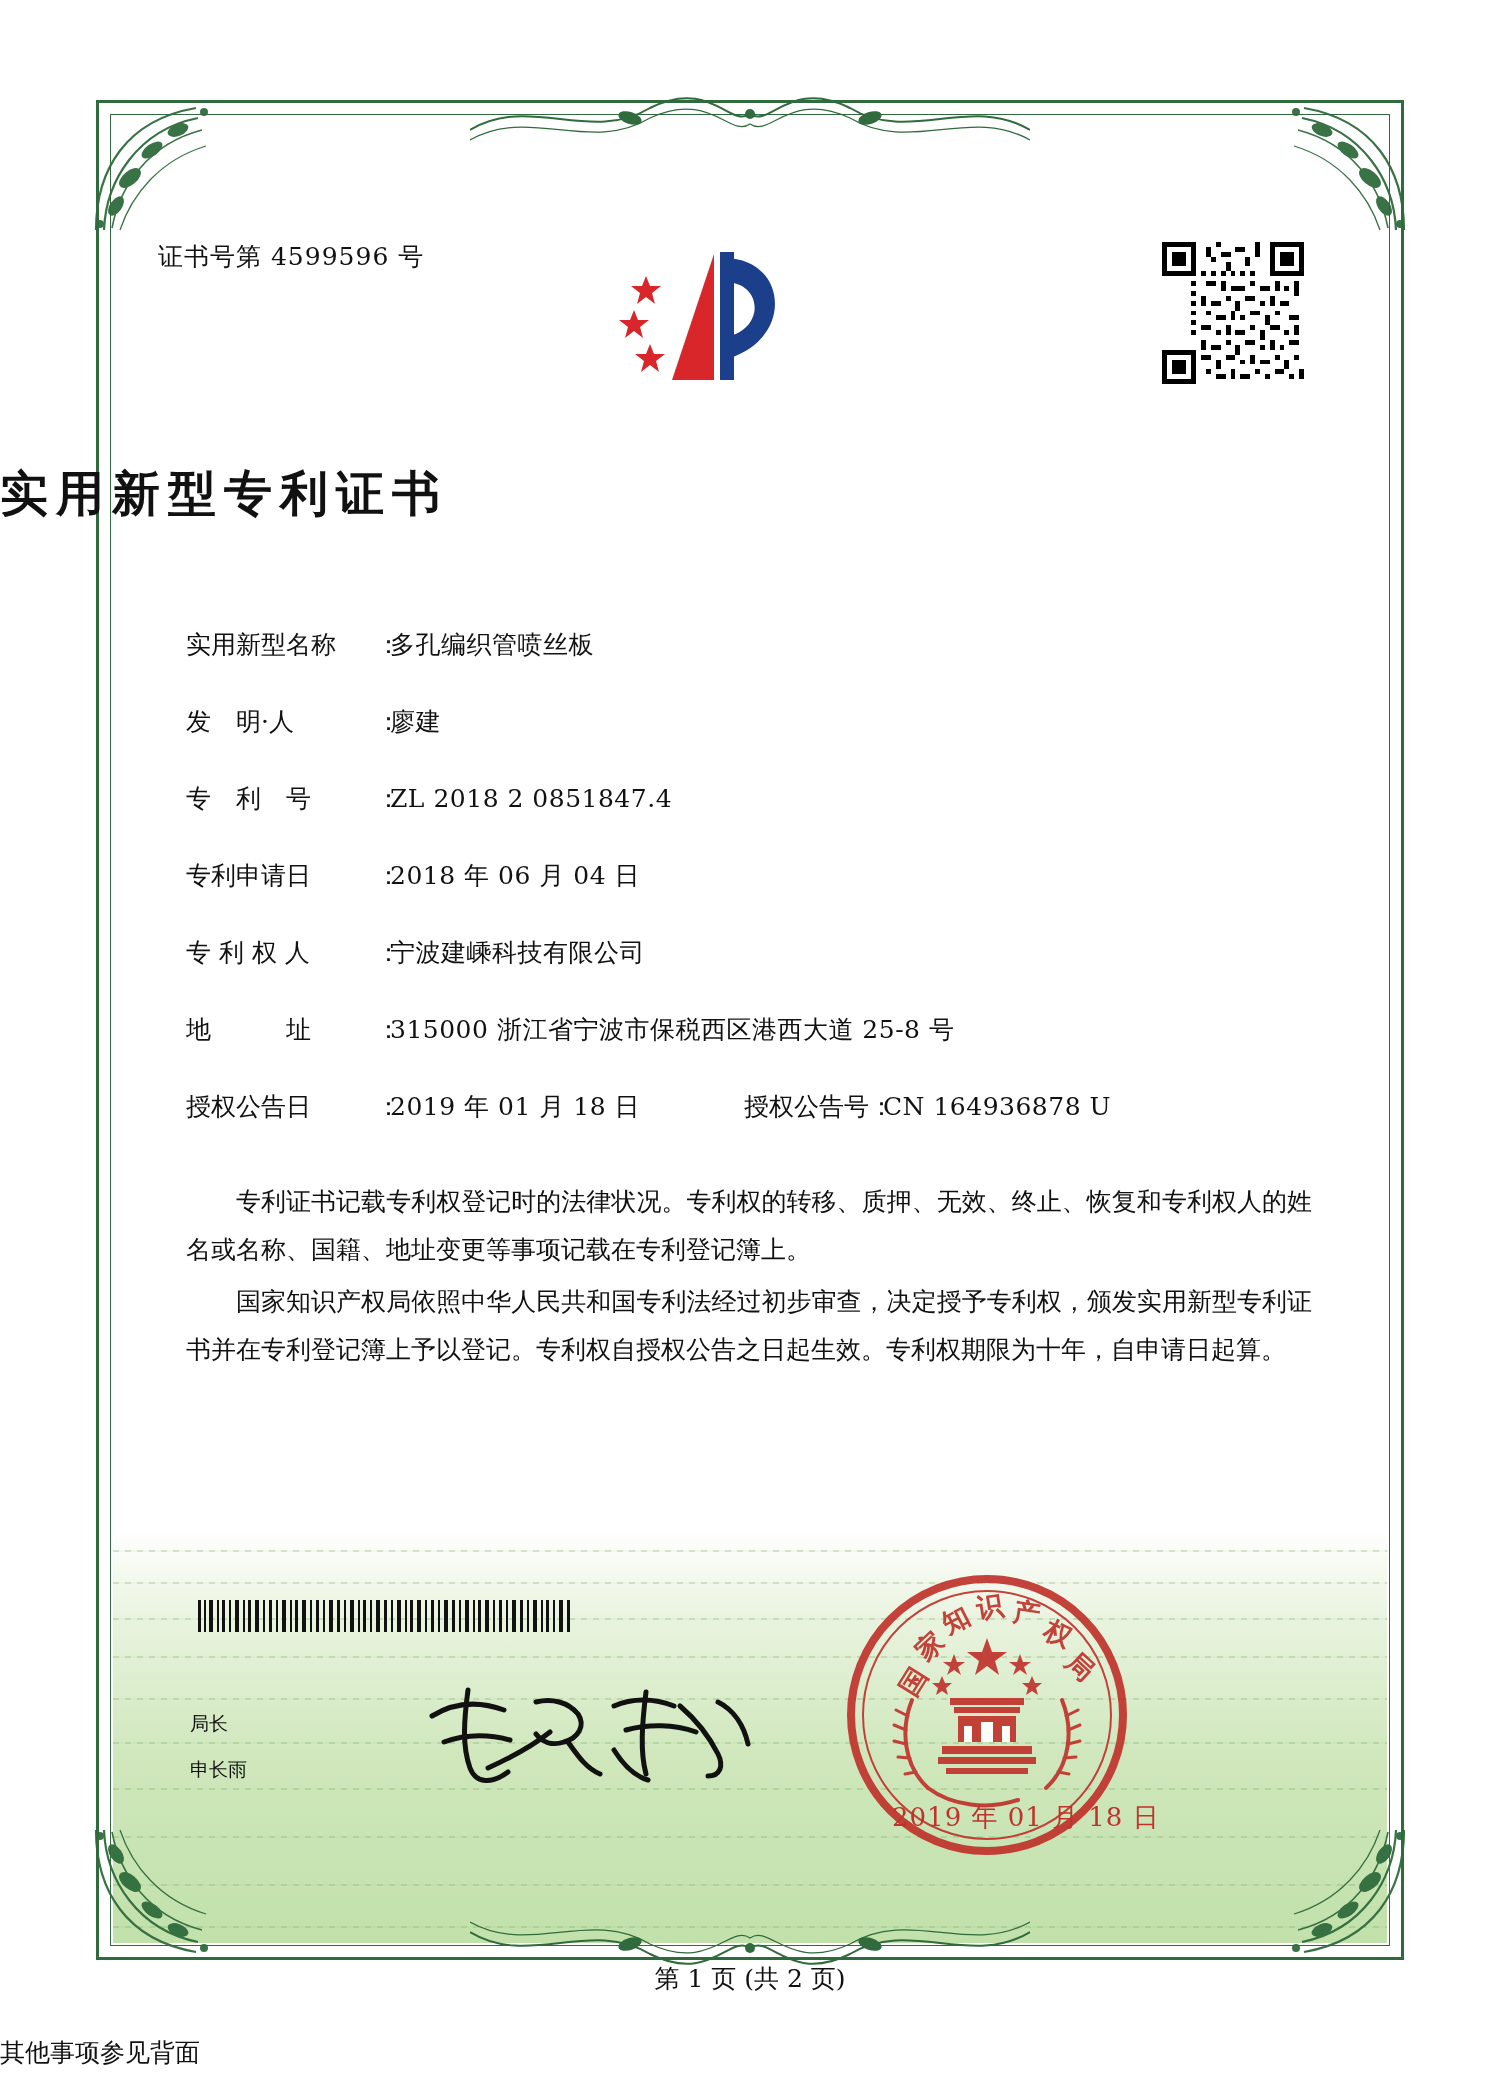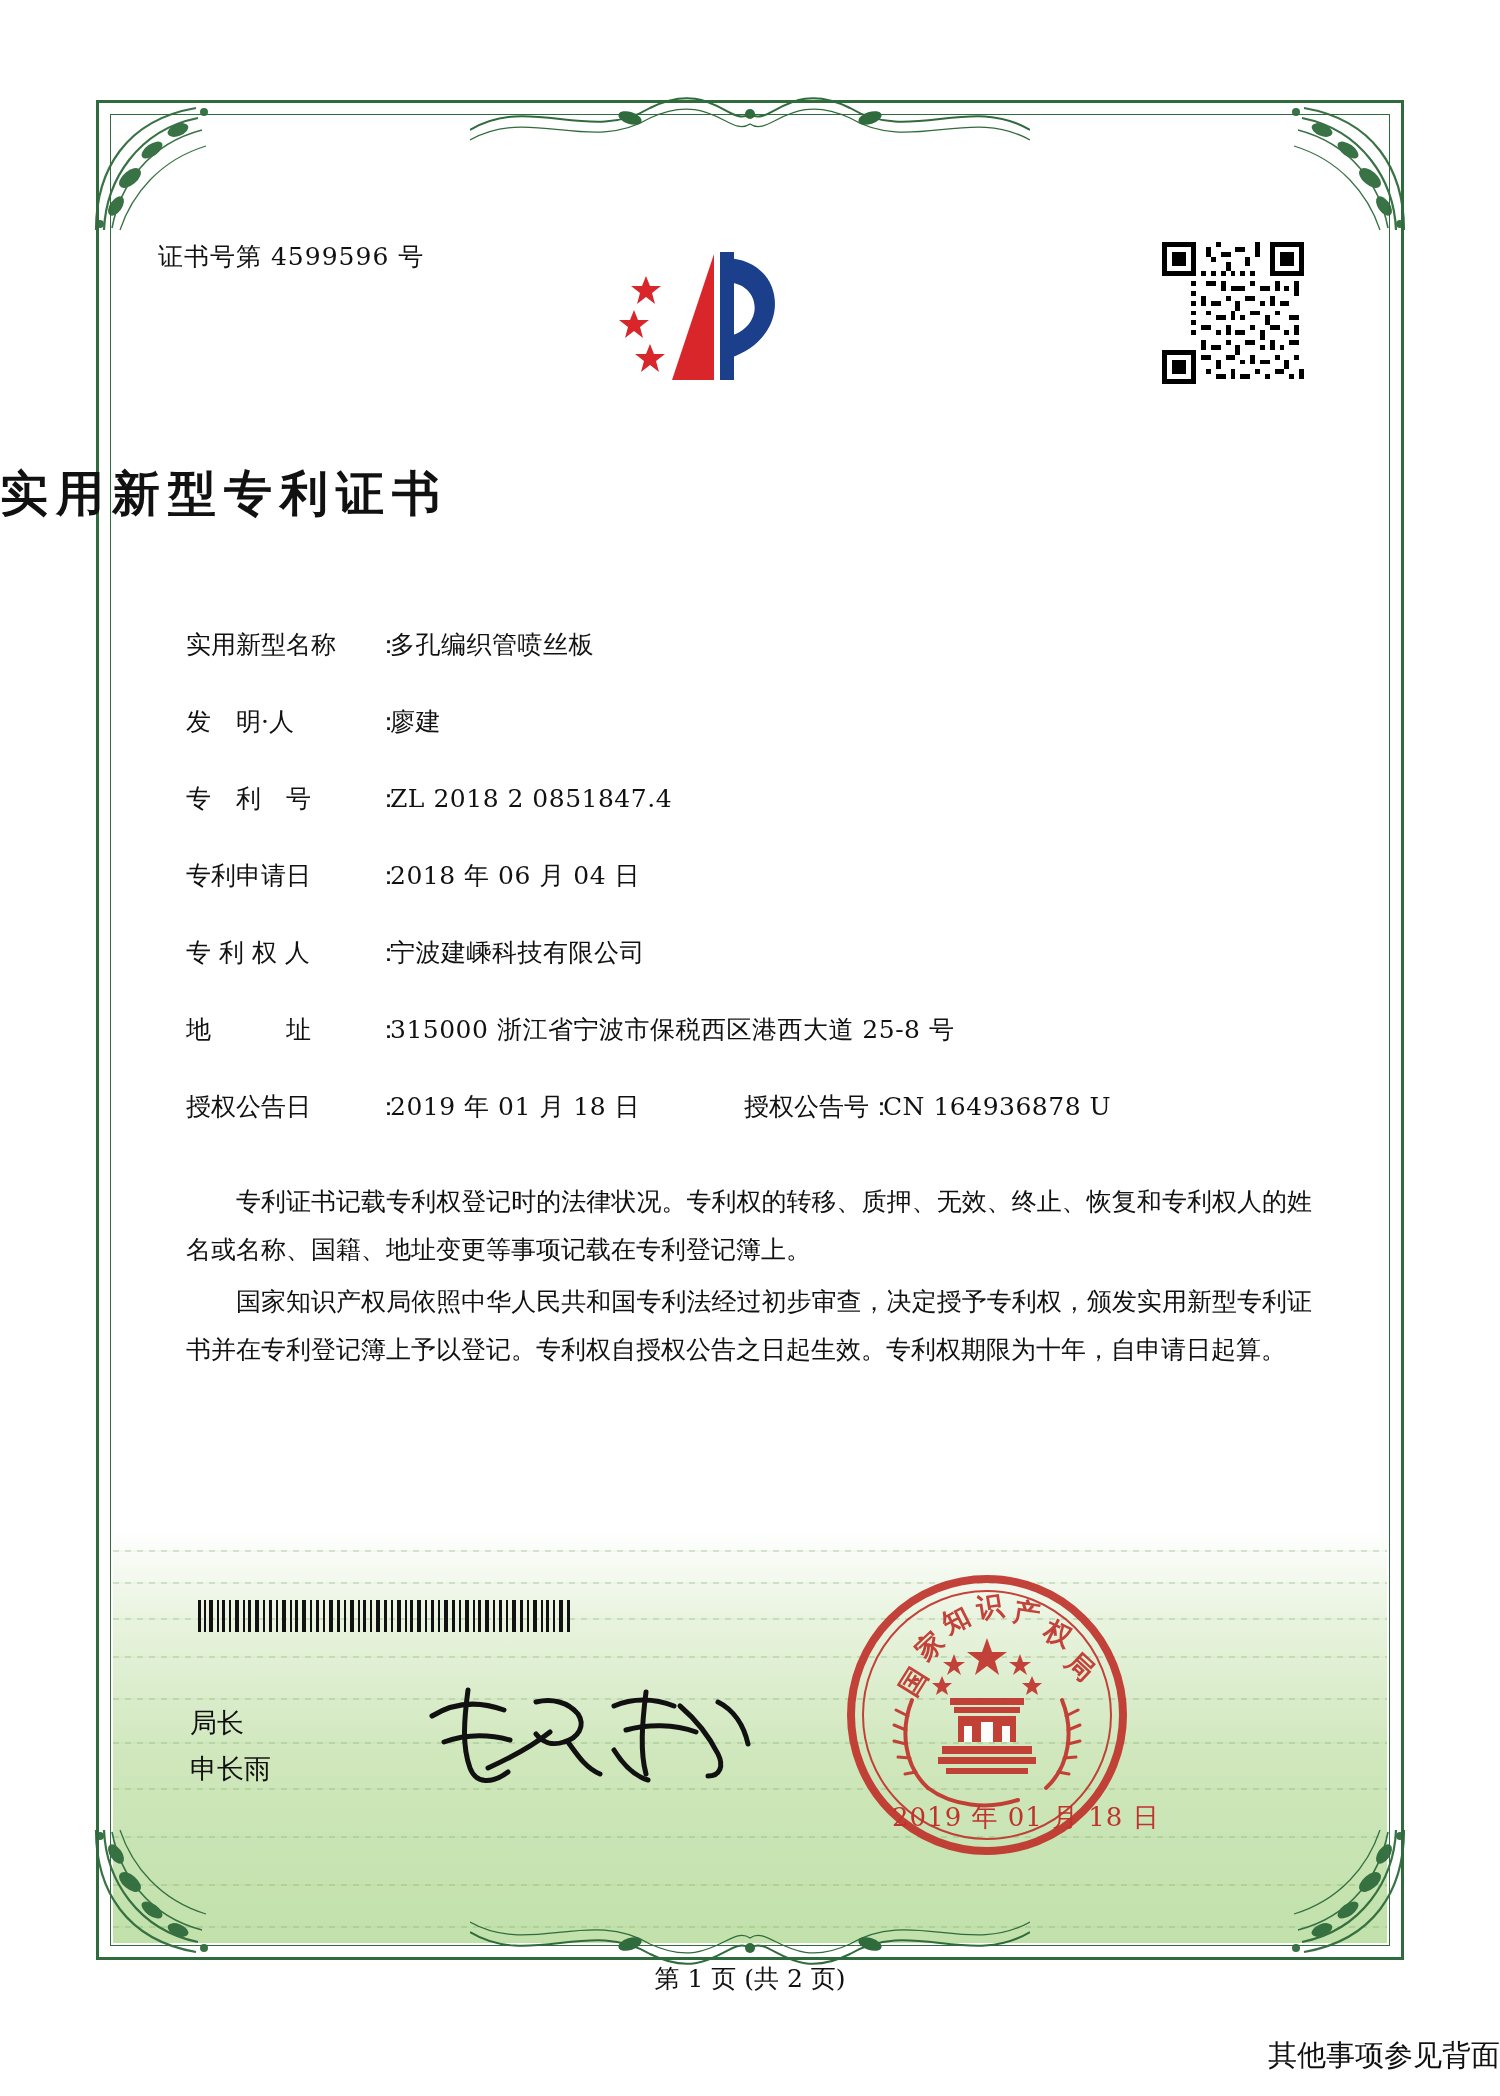--- a/index.html
+++ b/index.html
@@ -183,21 +183,21 @@
     width: 376px;
     height: 32px;
   }
   .barcode svg { display:block; width:100%; height:100%; }
 
   
   .sig-label {
     position: absolute;
     left: 190px;
     top: 1700px;
-    font-size: 27px;
+    font-size: 19px;
     line-height: 46px;
     font-family: "DejaVu Serif", "Liberation Serif", serif;
   }
   .signature {
     position: absolute;
     left: 418px;
     top: 1672px;
     width: 340px;
     height: 130px;
   }
@@ -229,24 +229,23 @@
     left: 0; right: 0;
     top: 1962px;
     text-align: center;
     font-size: 25px;
     font-family: "DejaVu Serif", "Liberation Serif", serif;
   }
   .footnote {
     position: absolute;
     left: 0; right: 0;
     top: 2036px;
-    text-align: right;
-    font-size: 29px;
+    text-align: left;
+    font-size: 25px;
     font-family: "DejaVu Serif", "Liberation Serif", serif;
-    padding-left: 16px;
   }
 </style>
 </head>
 <body>
 
 <div class="page">
 
   <div class="outer-border"></div>
   <div class="inner-border"></div>
 

